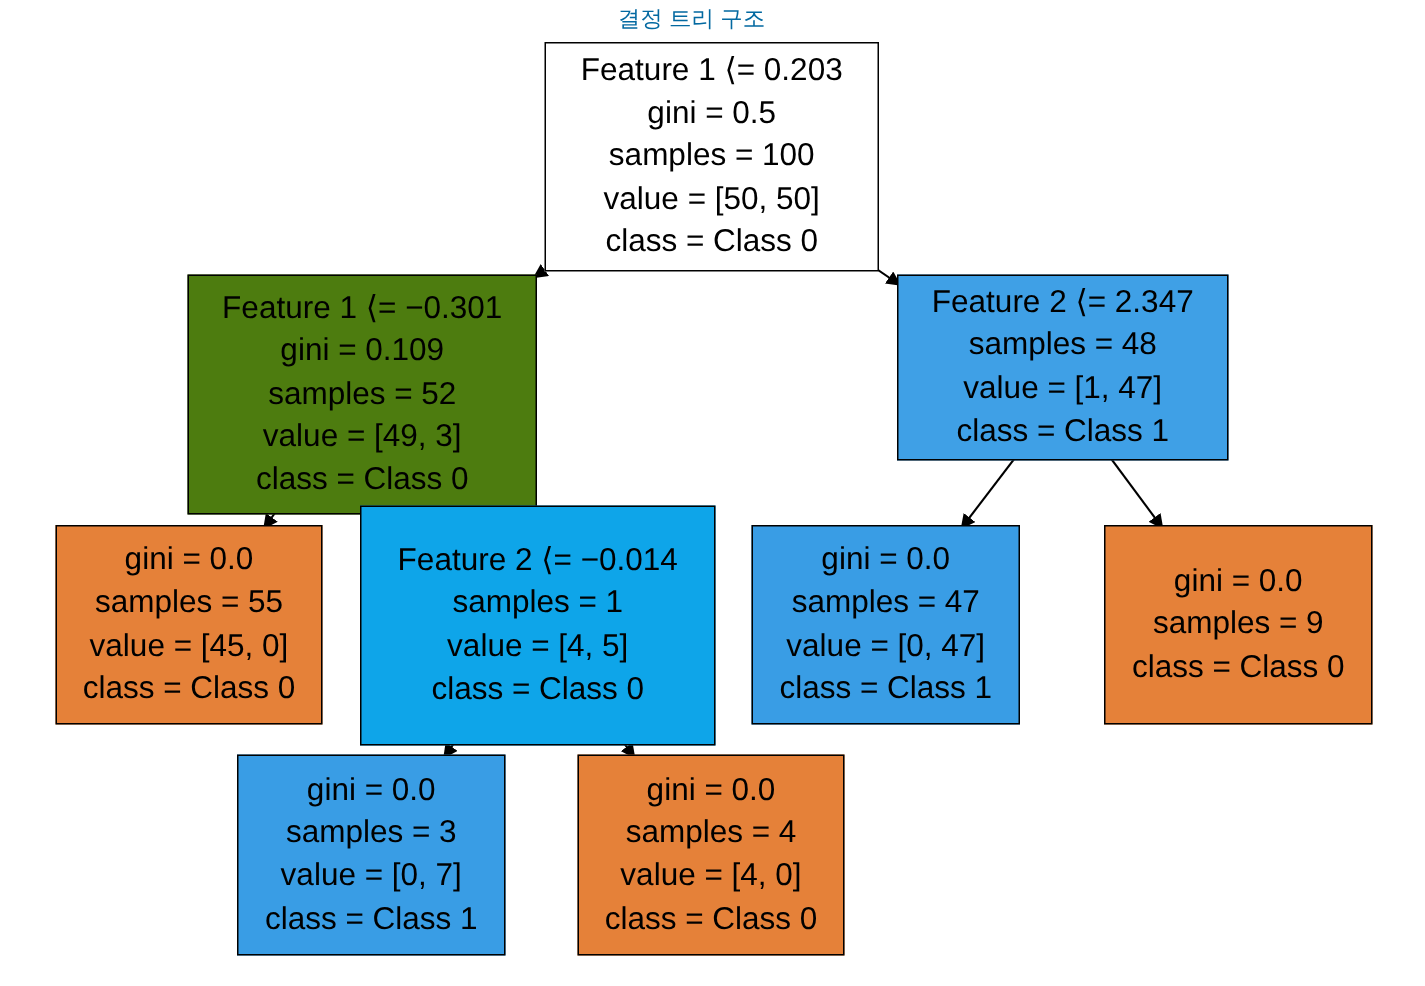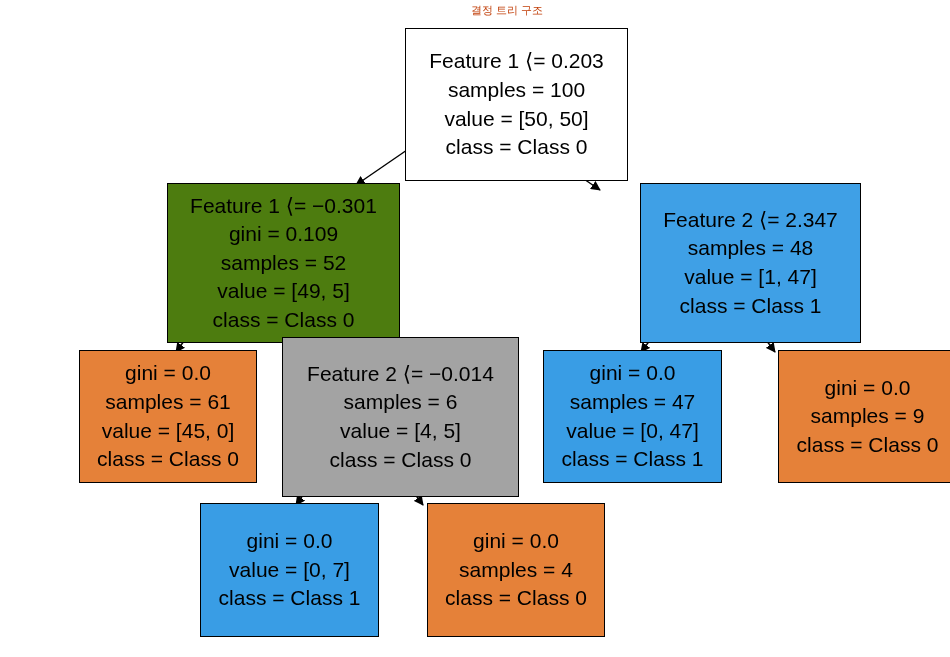--- a/index.html
+++ b/index.html
@@ -13,24 +13,23 @@
     width: 950px;
     height: 657px;
     background: #ffffff;
     overflow: hidden;
   }
   .fig-title {
     position: absolute;
     top: 3px;
     left: 461px;
     transform: translateX(-50%);
-    font-size: 11px;
-    color: #c2410c;
+    font-size: 15px;
+    color: #0369a1;
     white-space: nowrap;
-    margin-left: 46px;
   }
   .edges {
     position: absolute;
     top: 0;
     left: 0;
     z-index: 0;
   }
   .node {
     position: absolute;
     z-index: 1;
@@ -38,26 +37,25 @@
     box-sizing: border-box;
     color: #000000;
     text-align: center;
     font-size: 21px;
     line-height: 28.6px;
     display: flex;
     flex-direction: column;
     justify-content: center;
     white-space: nowrap;
     overflow: hidden;
-    margin-left: 42px;
   }
   
   .n-root    { left: 363px; top: 28px;  width: 223px; height: 153px; }
   .n-left    { left: 125px; top: 183px; width: 233px; height: 160px; }
-  .n-right   { left: 598px; top: 183px; width: 221px; height: 160px; }
+  .n-right   { left: 598px; top: 183px; width: 221px; height: 124px; }
   .n-leaf-ll { left: 37px;  top: 350px; width: 178px; height: 133px; }
   .n-mid     { left: 240px; top: 337px; width: 237px; height: 160px; }
   .n-leaf-rl { left: 501px; top: 350px; width: 179px; height: 133px; }
   .n-leaf-rr { left: 736px; top: 350px; width: 179px; height: 133px; }
   .n-leaf-bl { left: 158px; top: 503px; width: 179px; height: 134px; }
   .n-leaf-br { left: 385px; top: 503px; width: 178px; height: 134px; }
 </style>
 </head>
 <body>
 
@@ -78,72 +76,75 @@
       <line x1="241" y1="263" x2="297" y2="339"></line>
       <line x1="709" y1="263" x2="641" y2="352"></line>
       <line x1="709" y1="263" x2="775" y2="352"></line>
       <line x1="358" y1="417" x2="296" y2="505"></line>
       <line x1="358" y1="417" x2="423" y2="505"></line>
     </g>
   </svg>
 
   <div class="node n-root" style="background: rgb(255, 255, 255);">
     <div>Feature 1 ⟨= 0.203</div>
+    <div>gini = 0.5</div>
     <div>samples = 100</div>
     <div>value = [50, 50]</div>
     <div>class = Class 0</div>
   </div>
 
   <div class="node n-left" style="background: #4d7c0f;">
     <div>Feature 1 ⟨= −0.301</div>
     <div>gini = 0.109</div>
     <div>samples = 52</div>
-    <div>value = [49, 5]</div>
+    <div>value = [49, 3]</div>
     <div>class = Class 0</div>
   </div>
 
   <div class="node n-right" style="background: rgb(63, 160, 230);">
     <div>Feature 2 ⟨= 2.347</div>
     <div>samples = 48</div>
     <div>value = [1, 47]</div>
     <div>class = Class 1</div>
   </div>
 
   <div class="node n-leaf-ll" style="background: rgb(229, 129, 57);">
     <div>gini = 0.0</div>
-    <div>samples = 61</div>
+    <div>samples = 55</div>
     <div>value = [45, 0]</div>
     <div>class = Class 0</div>
   </div>
 
-  <div class="node n-mid" style="background: #a3a3a3;">
+  <div class="node n-mid" style="background: #0ea5e9;">
     <div>Feature 2 ⟨= −0.014</div>
-    <div>samples = 6</div>
+    <div>samples = 1</div>
     <div>value = [4, 5]</div>
     <div>class = Class 0</div>
   </div>
 
   <div class="node n-leaf-rl" style="background: rgb(57, 157, 229);">
     <div>gini = 0.0</div>
     <div>samples = 47</div>
     <div>value = [0, 47]</div>
     <div>class = Class 1</div>
   </div>
 
   <div class="node n-leaf-rr" style="background: rgb(229, 129, 57);">
     <div>gini = 0.0</div>
     <div>samples = 9</div>
     <div>class = Class 0</div>
   </div>
 
   <div class="node n-leaf-bl" style="background: rgb(57, 157, 229);">
     <div>gini = 0.0</div>
+    <div>samples = 3</div>
     <div>value = [0, 7]</div>
     <div>class = Class 1</div>
   </div>
 
   <div class="node n-leaf-br" style="background: rgb(229, 129, 57);">
     <div>gini = 0.0</div>
     <div>samples = 4</div>
+    <div>value = [4, 0]</div>
     <div>class = Class 0</div>
   </div>
 
 </div>
 
 </body></html>

